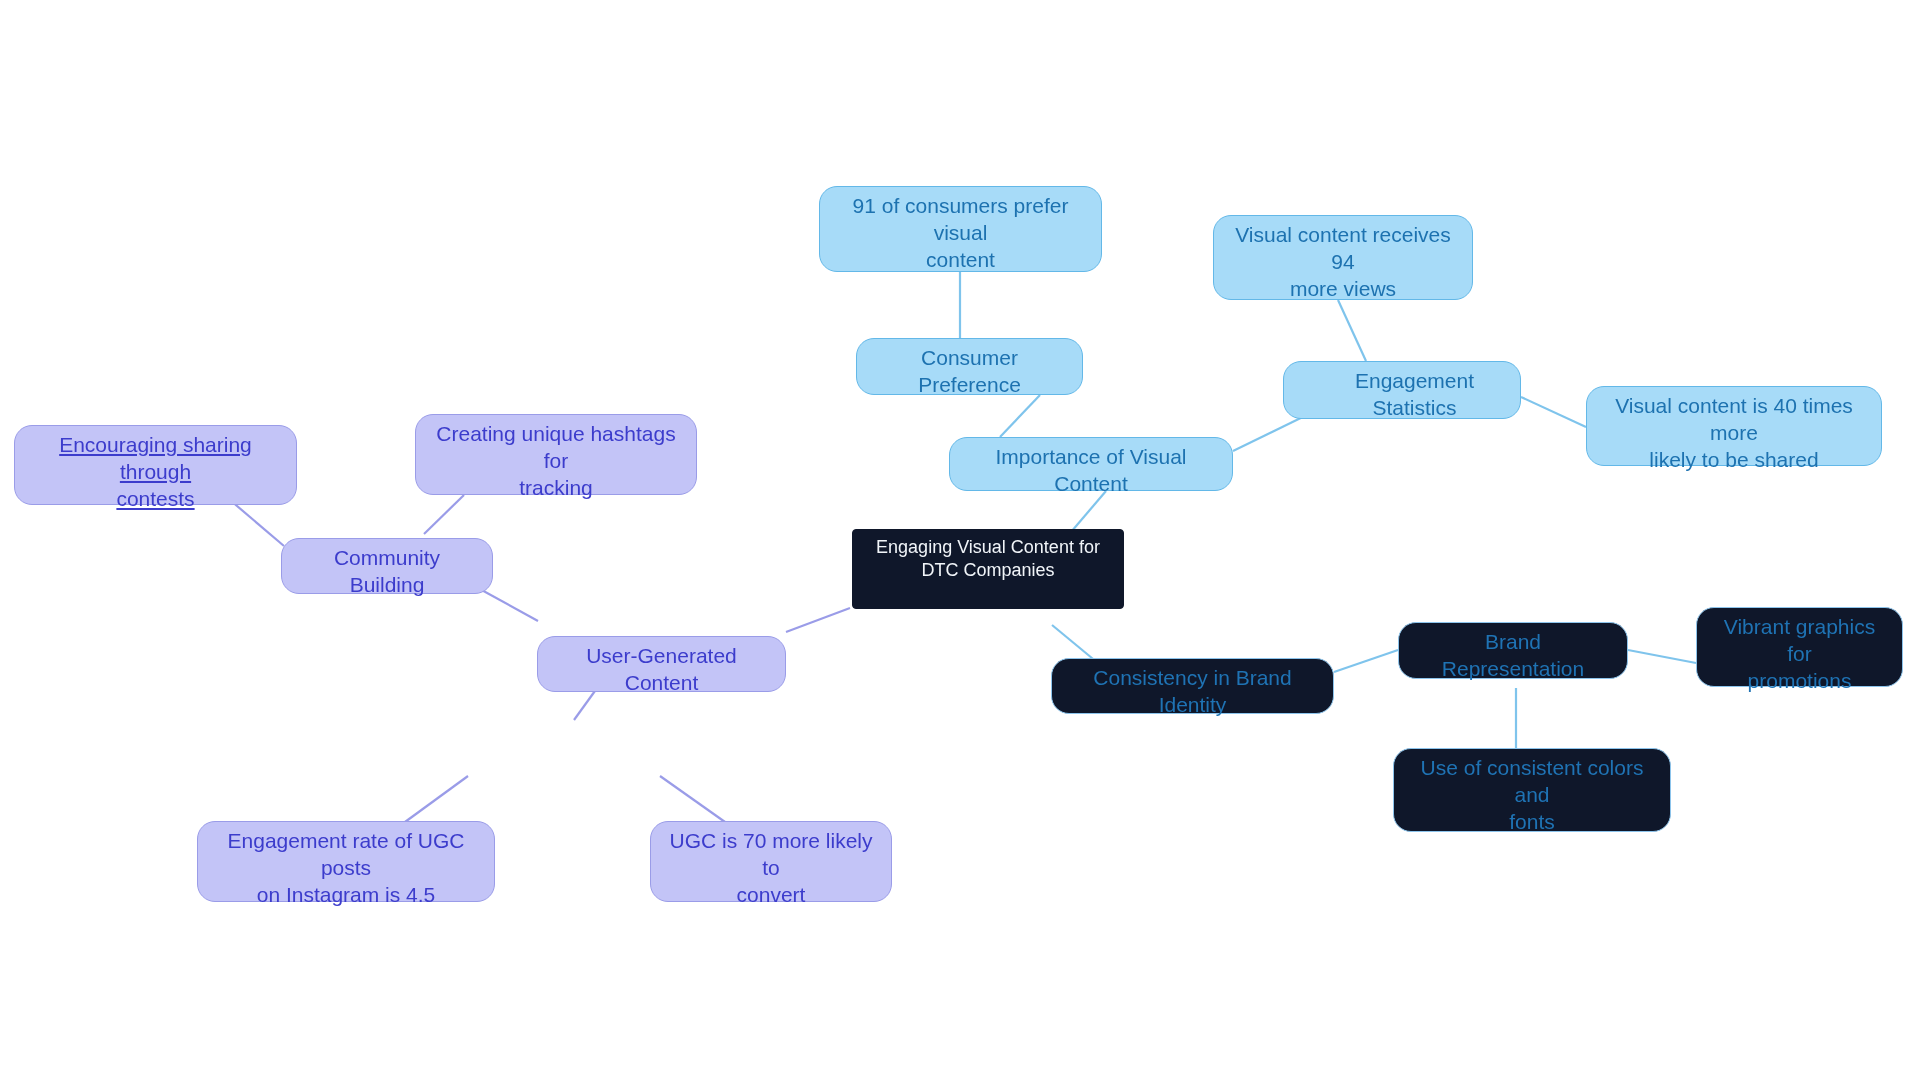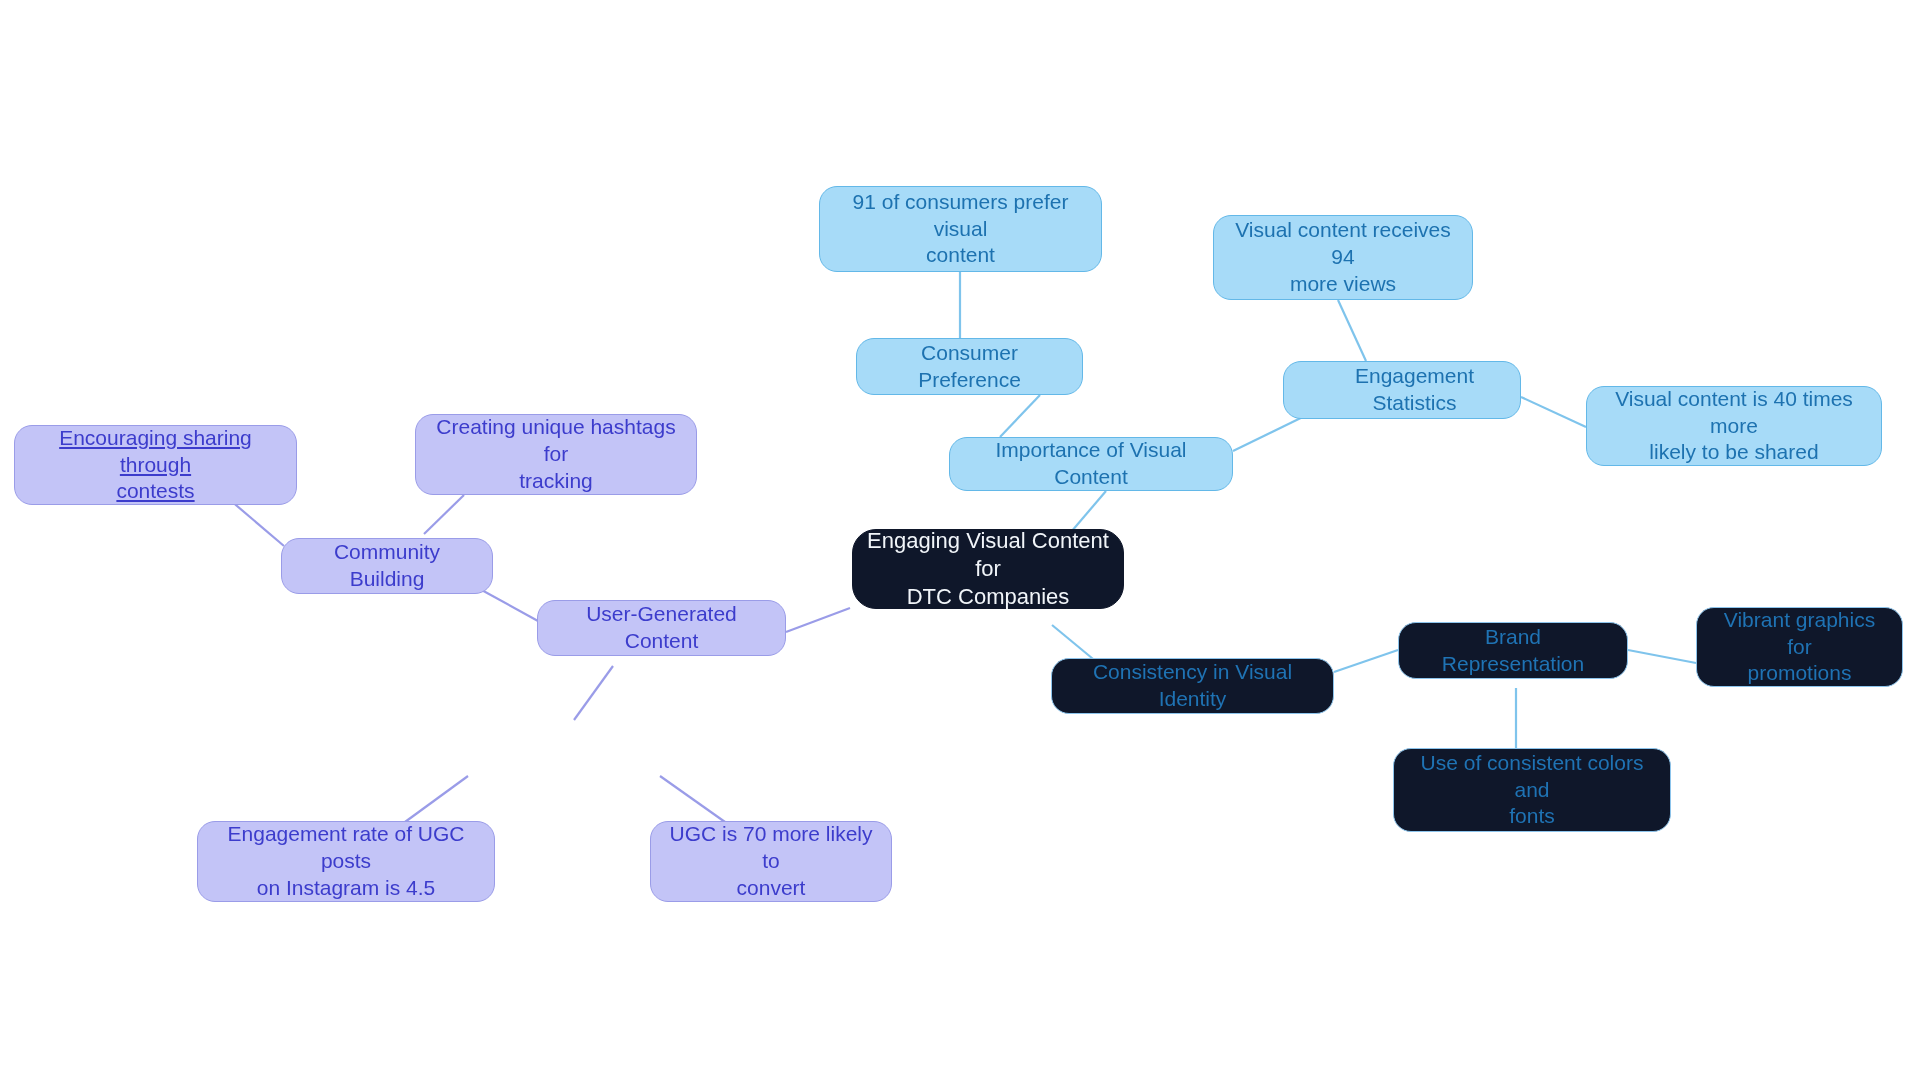--- a/index.html
+++ b/index.html
@@ -26,34 +26,33 @@
     left: 0;
     top: 0;
     width: 1920px;
     height: 1083px;
     pointer-events: none;
   }
   .node {
     position: absolute;
     box-sizing: border-box;
     display: flex;
-    align-items: center;
     justify-content: center;
     text-align: center;
     border-radius: 18px;
     line-height: 1.28;
     padding: 6px 14px;
     white-space: pre-line;
   }
   .node-root {
     background: #0f172a;
     color: #f1f5f9;
     border: 1px solid #0f172a;
-    border-radius: 24px;
-    font-size: 22px;
+    border-radius: 4px;
+    font-size: 18px;
   }
   .node-blue {
     background: #a7dbf8;
     border: 1px solid #63b8e8;
     color: #1d72b0;
     font-size: 21px;
   }
   .node-blue-soft {
     background: #0f172a;
     border: 1px solid #8cc4ec;
@@ -135,38 +134,38 @@
     <span>Visual content receives 94
 more views</span>
   </div>
 
   <div class="node node-blue" style="left:1586px; top:386px; width:296px; height:80px;">
     <span>Visual content is 40 times more
 likely to be shared</span>
   </div>
 
   <div class="node node-blue-soft" style="left:1051px; top:658px; width:283px; height:56px;">
-    <span>Consistency in Visual Identity</span>
+    <span>Consistency in Brand Identity</span>
   </div>
 
   <div class="node node-blue-soft" style="left:1398px; top:622px; width:230px; height:57px;">
     <span>Brand Representation</span>
   </div>
 
   <div class="node node-blue-soft" style="left:1696px; top:607px; width:207px; height:80px;">
     <span>Vibrant graphics for
 promotions</span>
   </div>
 
   <div class="node node-blue-soft" style="left:1393px; top:748px; width:278px; height:84px;">
     <span>Use of consistent colors and
 fonts</span>
   </div>
 
-  <div class="node node-purple" style="left:537px; top:600px; width:249px; height:56px;">
+  <div class="node node-purple" style="left:537px; top:636px; width:249px; height:56px;">
     <span>User-Generated Content</span>
   </div>
 
   <div class="node node-purple" style="left:281px; top:538px; width:212px; height:56px;">
     <span>Community Building</span>
   </div>
 
   <div class="node node-purple" style="left:14px; top:425px; width:283px; height:80px;text-decoration:underline;">
     <span>Encouraging sharing through
 contests</span>

